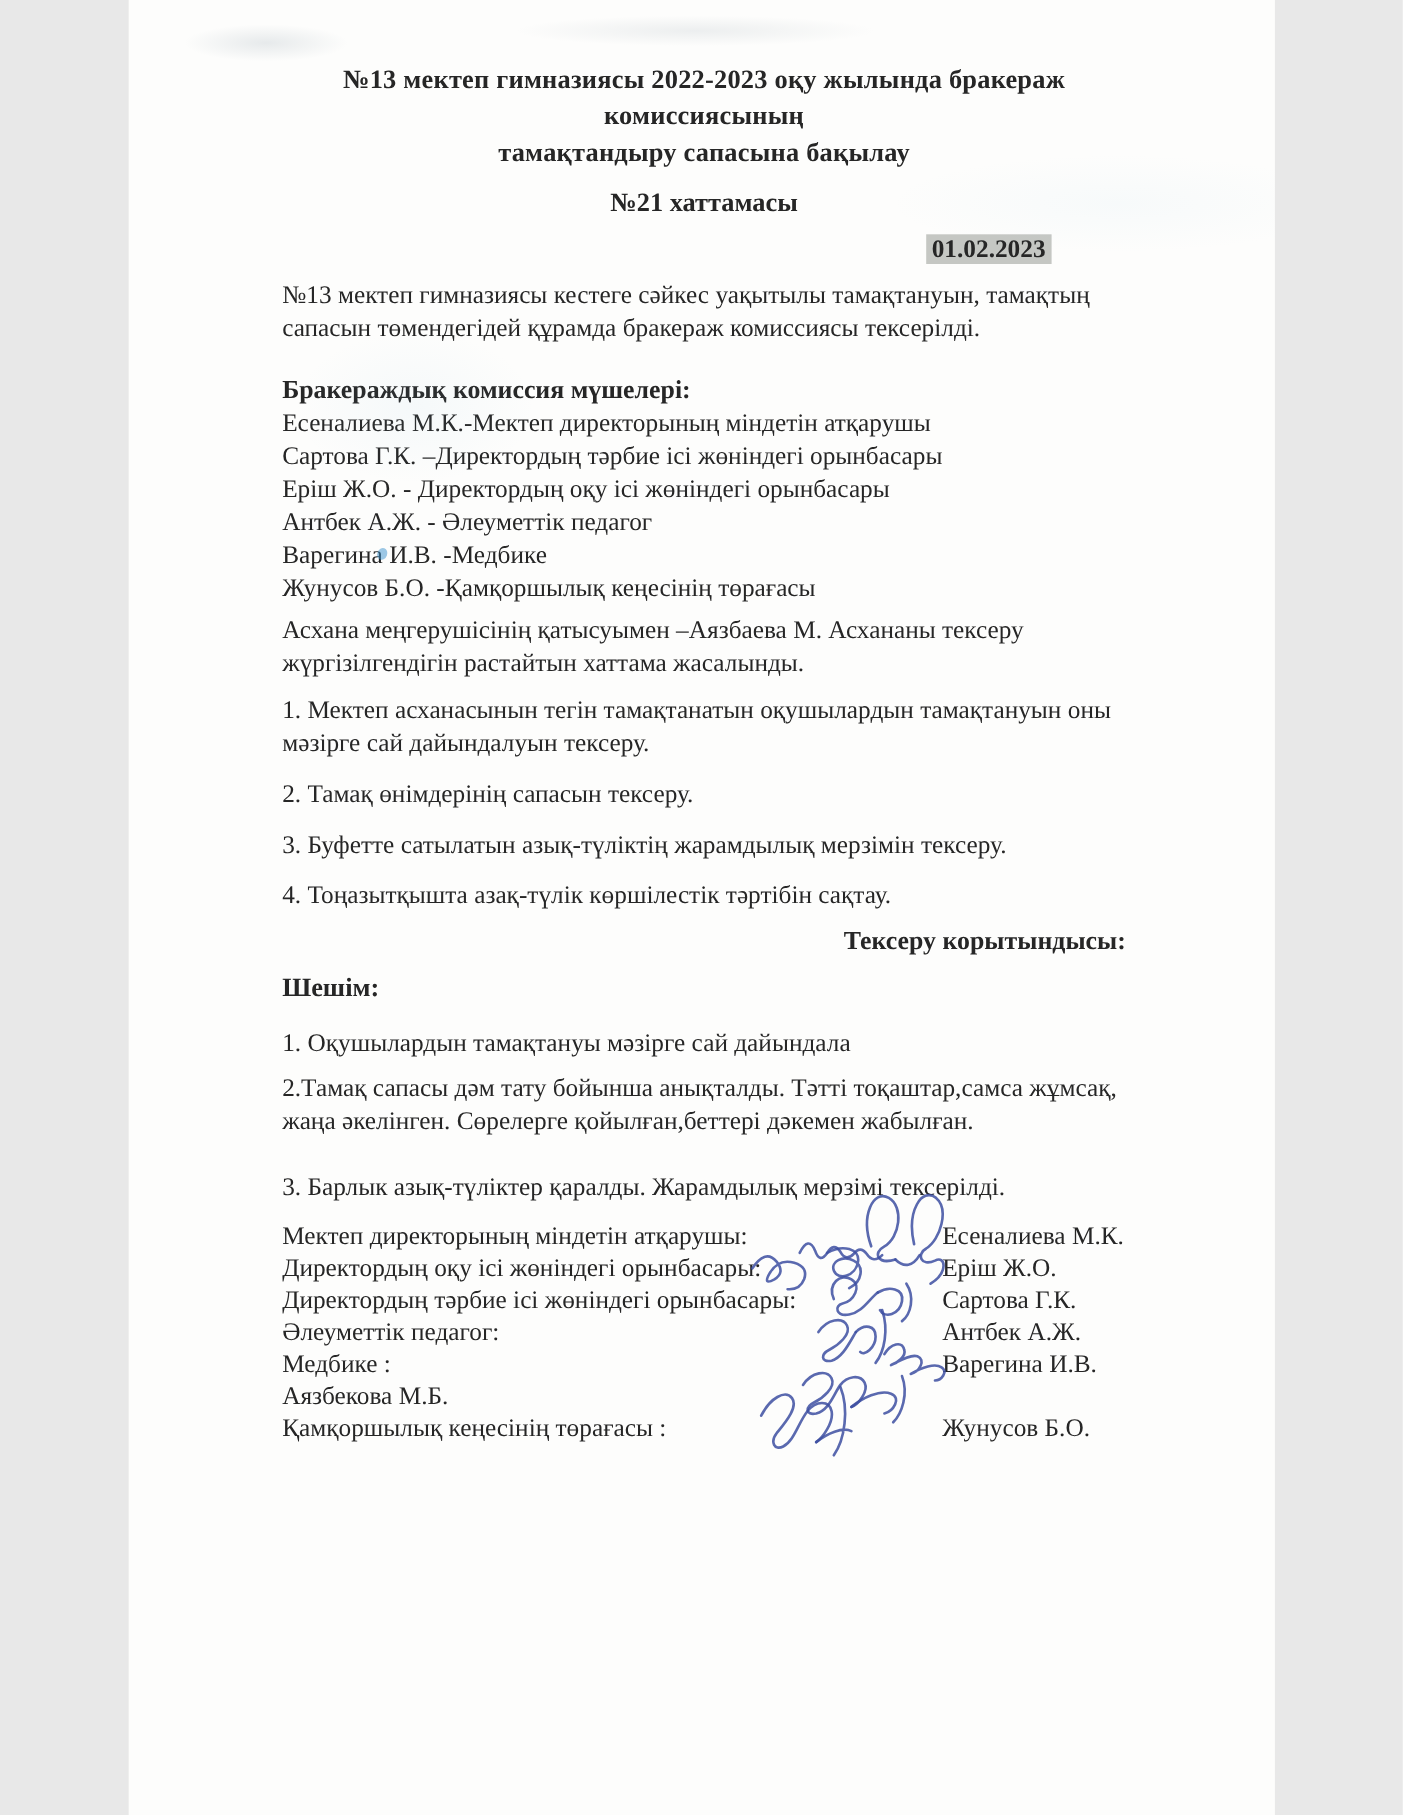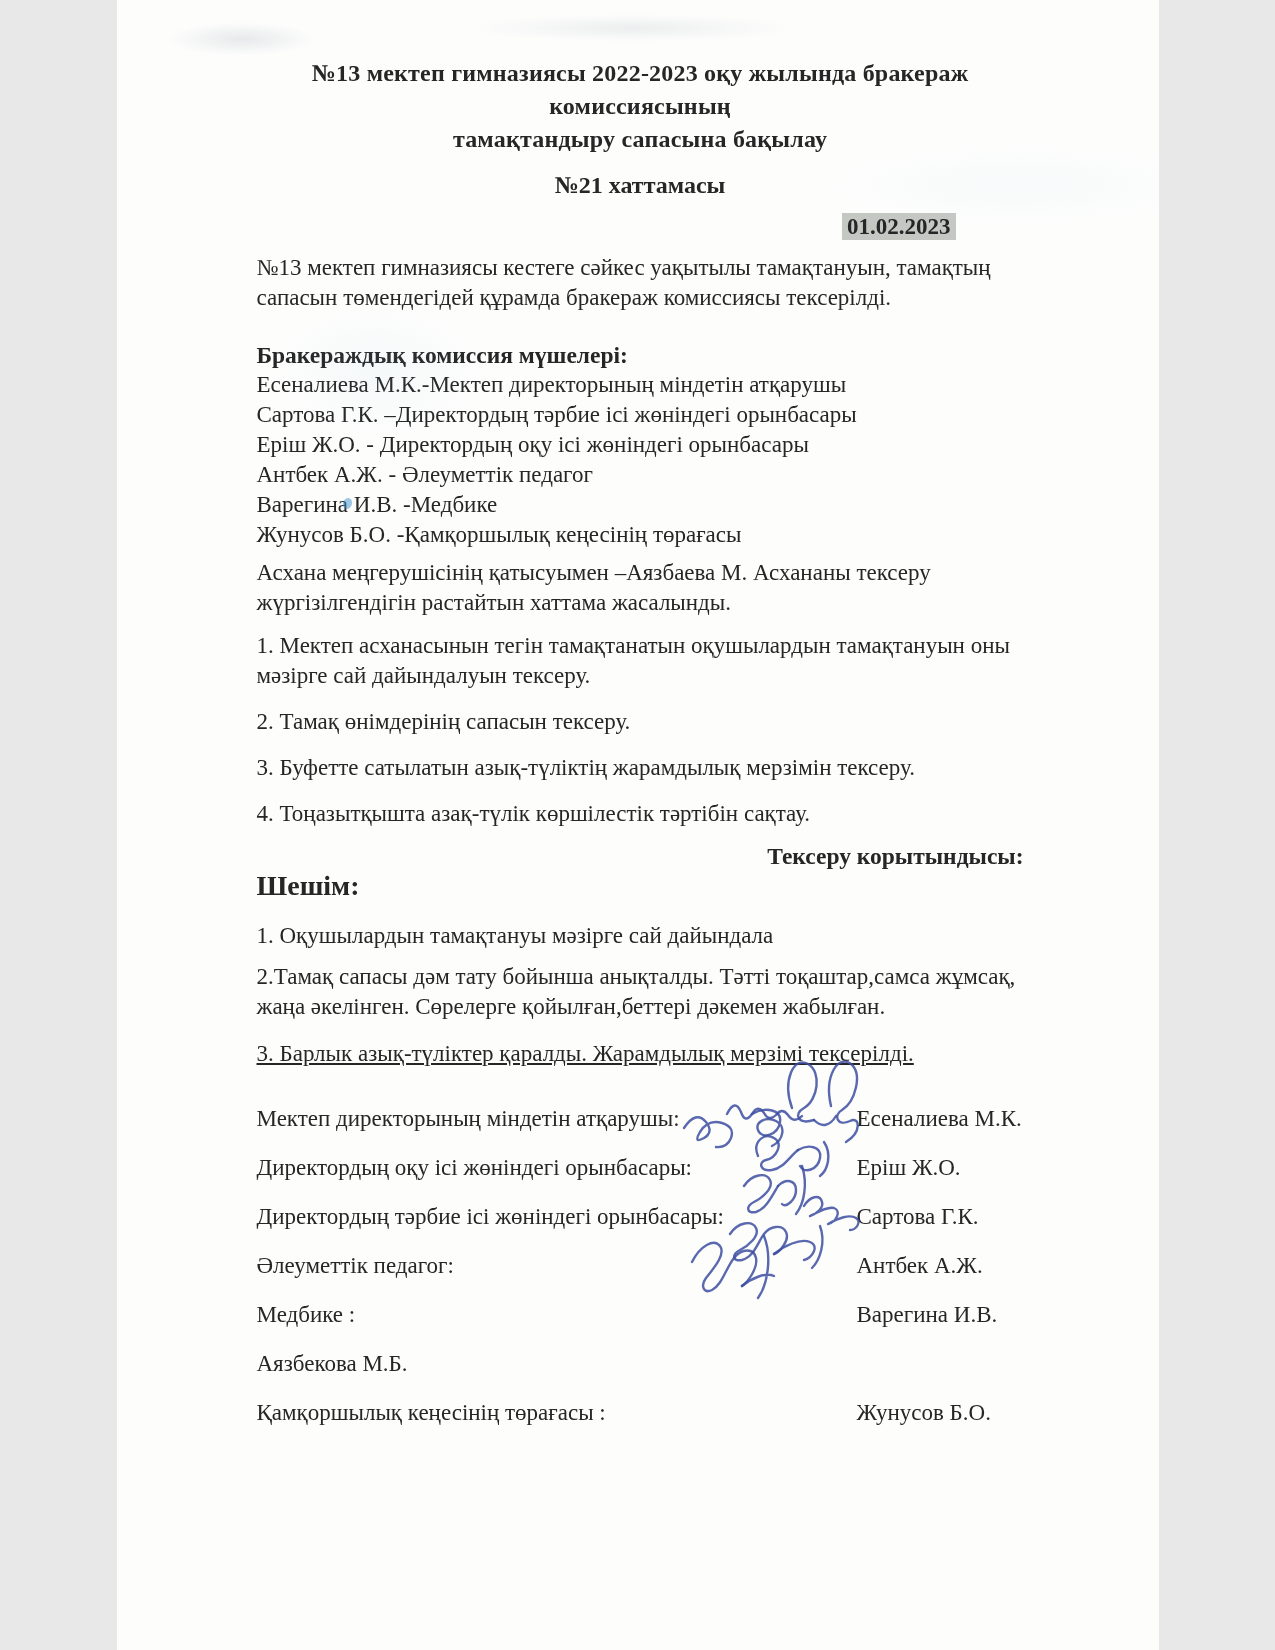--- a/index.html
+++ b/index.html
@@ -27,28 +27,28 @@
   p { margin:0; }
   .intro { margin-top:12px; }
   .bold { font-weight:bold; }
   .commission-heading { margin-top:27px; font-size:23.5px; }
   .members div { white-space:nowrap; }
   .canteen { margin-top:8px; }
   .center-heading { margin-top:27px; text-align:center; font-weight:bold; font-size:23.5px; }
   .item-1 { margin-top:13px; }
   .item-n { margin-top:16px; }
   .result-heading { margin-top:12px; font-size:23.5px;text-align:right; }
-  .decision-heading { font-size:28px; }
+  .decision-heading { margin-top:12px; font-size:24px; }
   .dec-1 { margin-top:20px; }
   .dec-2 { margin-top:11px; }
-  .dec-3 { margin-top:17px;text-decoration:underline; }
+  .dec-3 { margin-top:30px; }
 
   .sig-block { margin-top:15px; position:relative; line-height:29px; }
   .sig-row { display:grid; grid-template-columns:600px 1fr; }
-  .sig-label, .sig-name { white-space:nowrap;margin-top:20px; }
+  .sig-label, .sig-name { white-space:nowrap; }
 
   .sigs { position:absolute; left:367px; top:-90px; pointer-events:none; }
   .sigs path {
     fill:none;
     stroke:var(--signature-ink,#3d4fa1);
     stroke-width:2.4;
     stroke-linecap:round;
     stroke-linejoin:round;
     opacity:.85;
   }

